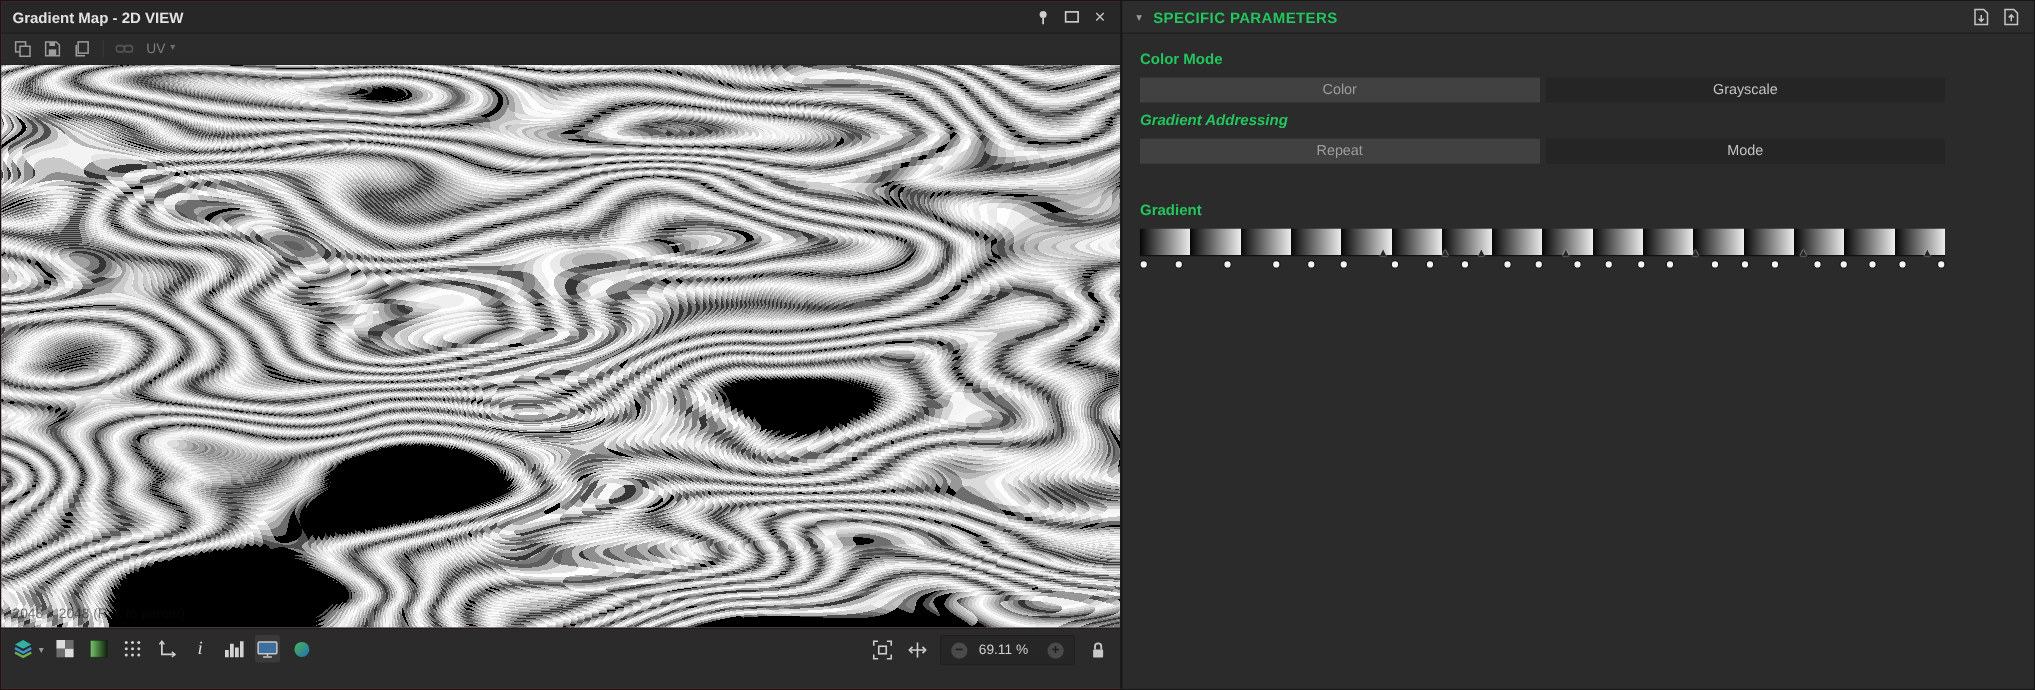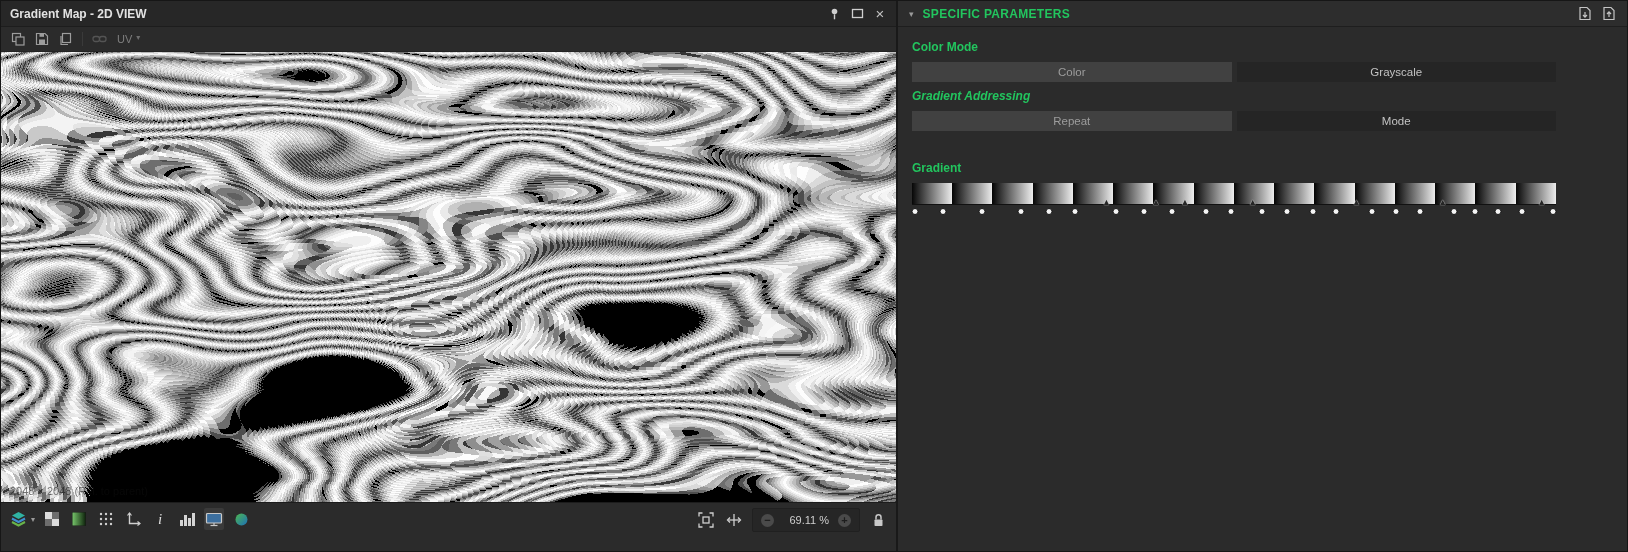--- a/index.html
+++ b/index.html
@@ -28,21 +28,21 @@
 
   .statusbar { height:49px; border-top:1px solid #1c1c1c; background:#2b2b2b; display:flex; align-items:flex-start; padding:5px 8px 0 7px; flex:0 0 auto; }
   .sb-left { display:flex; align-items:center; gap:7px; }
   .sb-right { margin-left:auto; display:flex; align-items:center; gap:8px; }
   .sb-icon { height:22px; min-width:20px; display:flex; align-items:center; justify-content:center; cursor:pointer; color:#cbcbcb; border-radius:2px; }
   .sb-icon.active { background:#3a3a3a; }
   .sb-chev { font-size:8px; color:#9a9a9a; margin-left:-4px; cursor:pointer; }
   .info-glyph { font-family:"Liberation Serif", serif; font-style:italic; font-size:15px; color:#dcdcdc; }
   .zoom-group { display:flex; align-items:center; gap:9px; background:#262626; border:1px solid #202020; height:24px; padding:0 8px; border-radius:2px; }
   .circle-btn { width:13px; height:13px; border-radius:50%; background:#4a4a4a; color:#1d1d1d; display:flex; align-items:center; justify-content:center; font-size:11px; font-weight:bold; line-height:1; cursor:pointer; }
-  .zoom-value { font-size:11px; color:#cfcfcf; min-width:46px; text-align:right; }
+  .zoom-value { font-size:11px; color:#cfcfcf; min-width:46px; text-align:left; }
 
   
   .right { flex:1; display:flex; flex-direction:column; background:#2b2b2b; border-left:2px solid #191919; }
   .rheader { height:26px; background:#2d2d2d; border-bottom:1px solid #1e1e1e; display:flex; align-items:center; padding:0 8px 0 11px; flex:0 0 auto; }
   .rheader .chev { font-size:9px; color:#9b9b9b; margin-right:9px; cursor:pointer; }
   .rheader .rtitle { font-size:12px; font-weight:bold; color:#22c55e; letter-spacing:0.3px; }
   .rh-icon { width:20px; height:20px; display:flex; align-items:center; justify-content:center; color:#c5c5c5; cursor:pointer; margin-left:4px; }
 
   .rbody { padding:6px 71px 0 14px; }
   .sec-label { font-size:12px; font-weight:bold; color:#22c55e; margin:7px 0 8px 0; }

